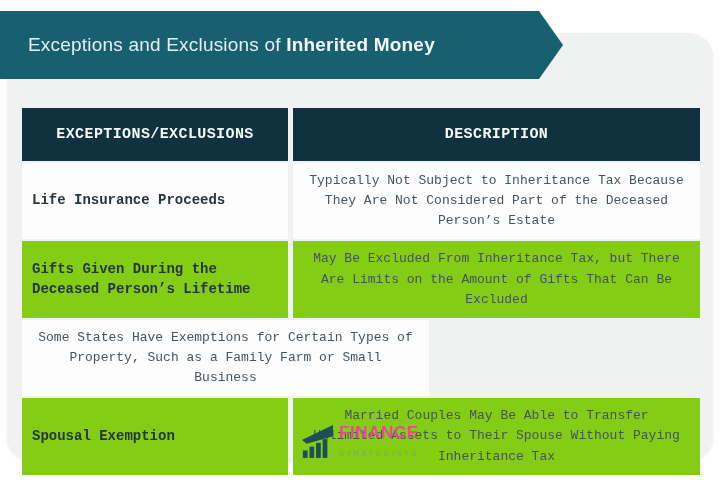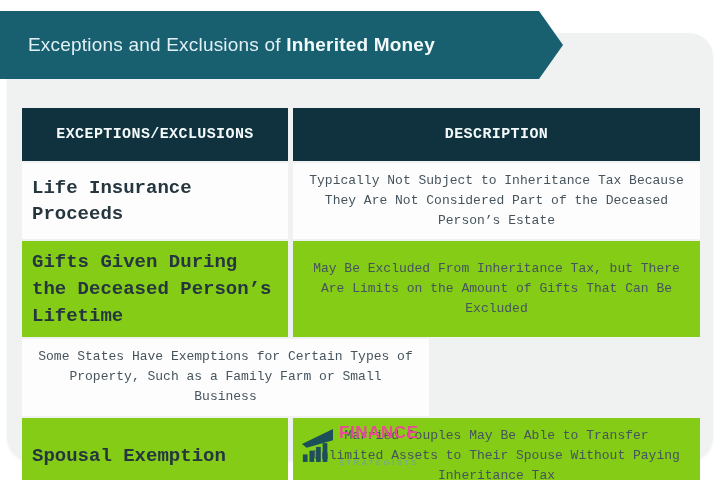--- a/index.html
+++ b/index.html
@@ -63,21 +63,21 @@
   .hcell.right { width: 407px; }
   .cell {
     box-sizing: border-box;
     display: flex;
     align-items: center;
   }
   .cell.term {
     width: 266px;
     padding: 8px 14px 8px 10px;
     font-weight: 700;
-    font-size: 19px;
+    font-size: 14px;
     color: #25363f;
     line-height: 1.4;
     justify-content: flex-start;
     text-align: left;
   }
   .cell.desc {
     width: 407px;
     padding: 8px 14px;
     font-size: 13px;
     color: #46545d;
@@ -107,21 +107,21 @@
   .logo-primary {
     font-weight: 700;
     font-size: 17px;
     color: #ec4899;
     letter-spacing: 0.6px;
   }
   .logo-secondary {
     font-size: 7.5px;
     color: #73a0a8;
     letter-spacing: 2.6px;
-    margin-top: 18px;
+    margin-top: 9px;
   }
 </style>
 </head>
 <body>
 
 <div class="card"></div>
 
 <div class="banner">
   <div class="banner-title"><span>Exceptions and Exclusions of </span><span class="bold">Inherited Money</span></div>
 </div>

